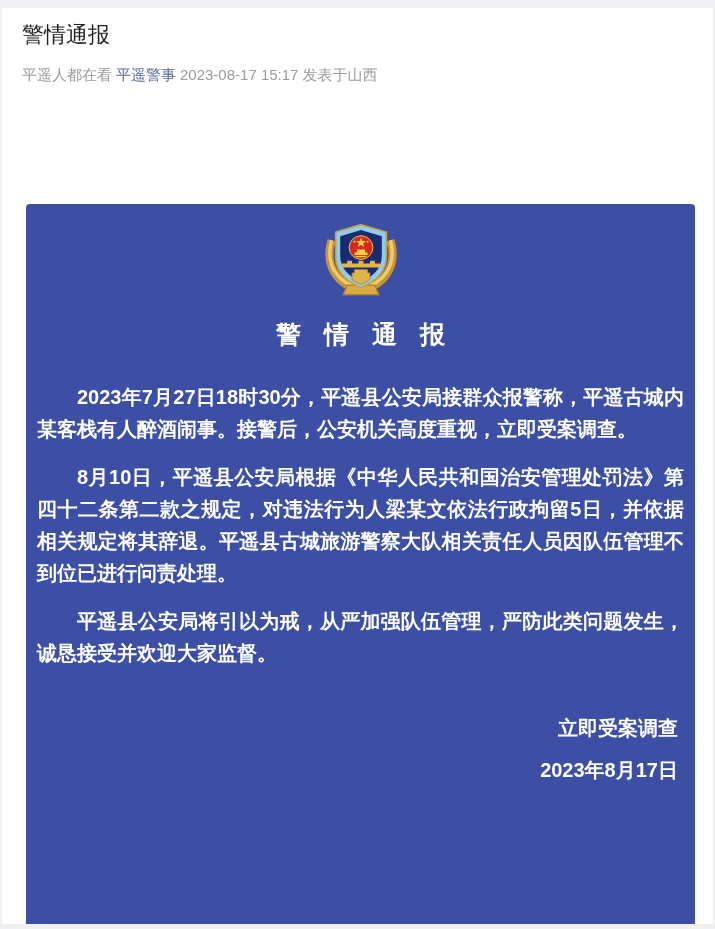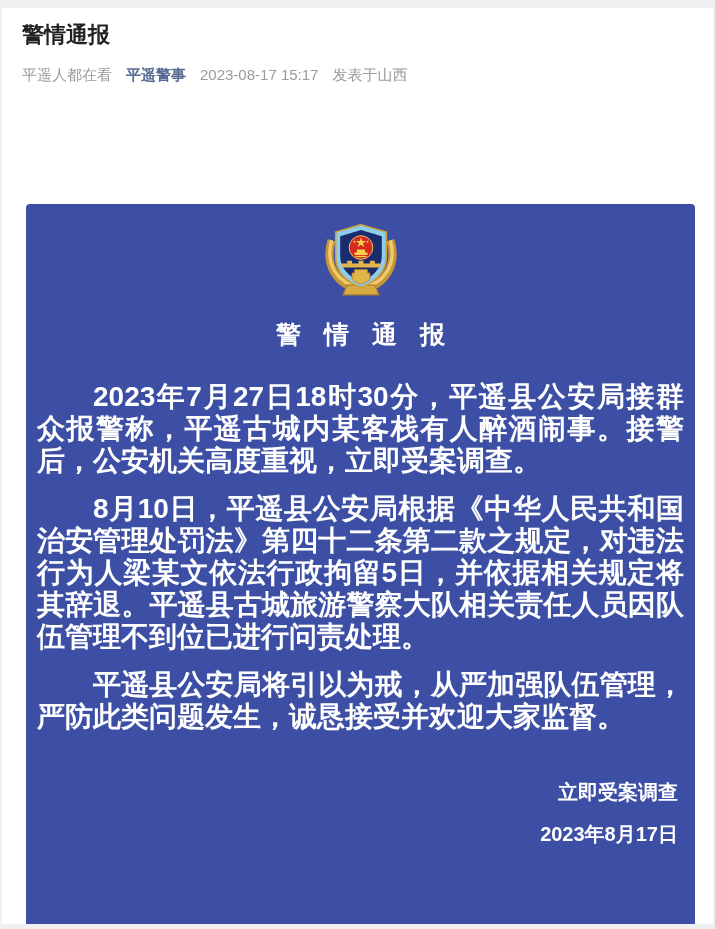--- a/index.html
+++ b/index.html
@@ -14,28 +14,28 @@
     box-sizing:border-box;
     font-family:"Liberation Sans","DejaVu Sans",sans-serif;
   }
   .top-strip{height:8px;background:#f0f0f2;}
   .bottom-strip{position:absolute;left:0;bottom:0;width:100%;height:5px;background:#f0f0f2;}
 
   .article-header{padding:14px 20px 0 20px;}
   .article-title{
     margin:0 0 17px 0;
     font-size:22px;line-height:26px;
-    font-weight:700;color:#222222;
+    font-weight:400;color:#222222;
   }
   .article-meta{
-    display:flex;align-items:flex-end;gap:14px;
+    display:flex;align-items:flex-end;gap:4px;
     font-size:15px;line-height:19px;color:#9b9b9b;
     white-space:nowrap;
   }
-  .account-link{color:#576b95;font-weight:700;cursor:pointer;text-decoration:none;}
+  .account-link{color:#576b95;font-weight:400;cursor:pointer;text-decoration:none;}
 
   .notice-card{
     position:absolute;left:24px;top:168px;
     width:669px;height:747px;
     background:#3c4fa4;
     border-radius:4px;
     box-sizing:border-box;
     padding:18px 11px 0 11px;
     margin-top:36px;
   }
@@ -46,21 +46,21 @@
     color:#ffffff;
     font-size:25px;
     font-weight:700;
     letter-spacing:8px;
     text-indent:8px;
   }
   .notice-body{margin-top:30px;}
   .notice-body p{
     margin:0 0 16px 0;
     color:#ffffff;
-    font-size:28px;
+    font-size:20px;
     font-weight:700;
     line-height:32px;
     text-align:justify;
     text-indent:2em;
   }
   .notice-signature{
     margin-top:38px;
     padding-right:6px;
     text-align:right;
     color:#ffffff;

